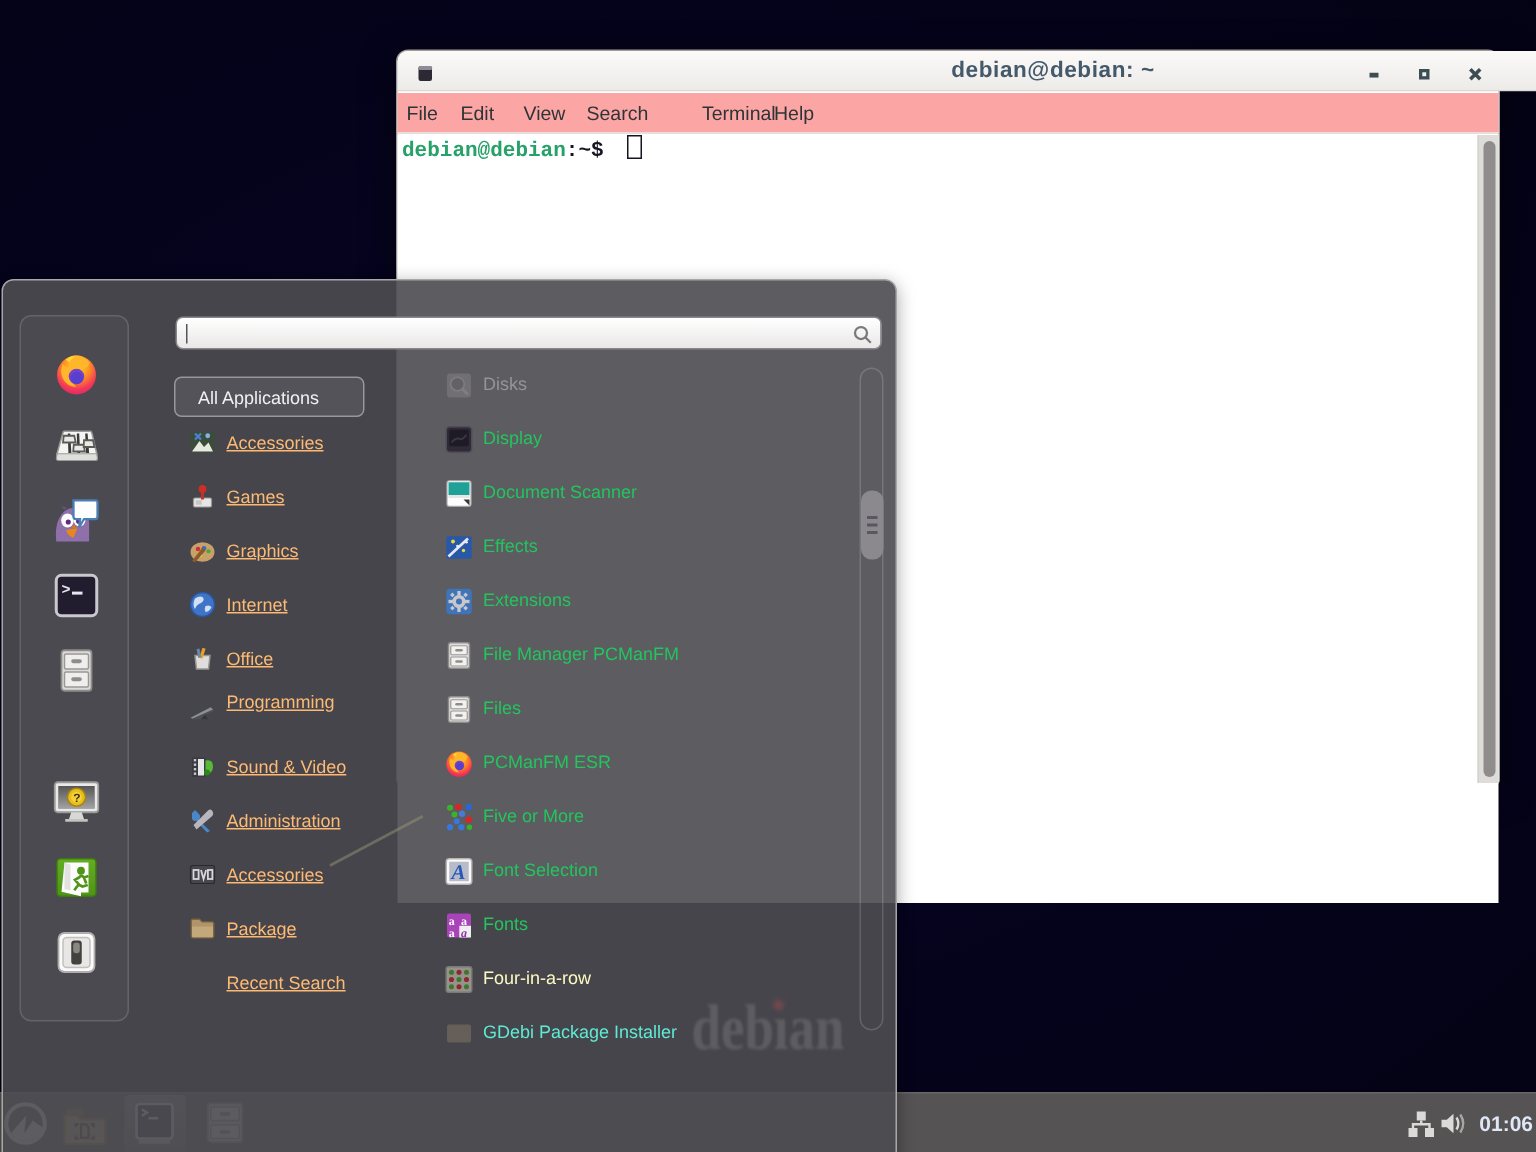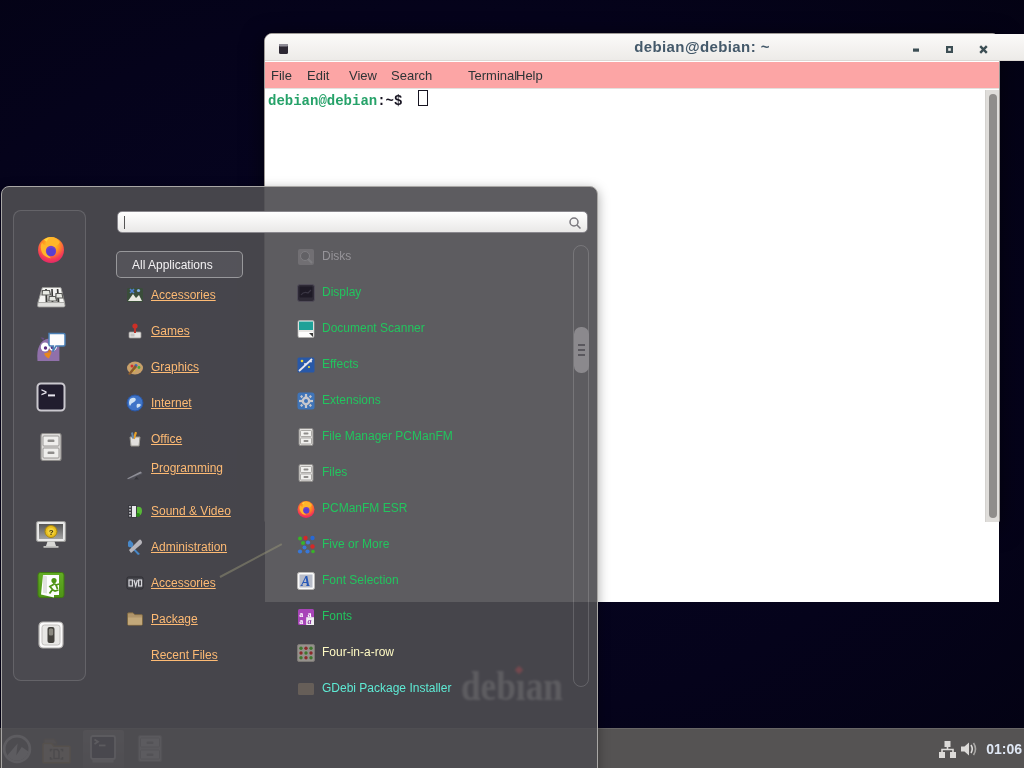--- a/index.html
+++ b/index.html
@@ -215,21 +215,21 @@
         <rect x="3" y="6" width="3.4" height="6" fill="none" stroke="#d8d8dc" stroke-width="1.2"></rect>
         <path d="M8 6 L9.7 12 L11.4 6" fill="none" stroke="#d8d8dc" stroke-width="1.2"></path>
         <rect x="12.6" y="6" width="3" height="6" fill="none" stroke="#d8d8dc" stroke-width="1.2"></rect>
       </svg>
     <span class="cat" style="top:389px">Accessories</span>
     <svg class="cicon" style="top:423px" viewBox="0 0 18 18">
         <path d="M1.5 4 Q1.5 2.8 2.7 2.8 L7 2.8 L8.8 4.6 L15.3 4.6 Q16.5 4.6 16.5 5.8 L16.5 14 Q16.5 15.2 15.3 15.2 L2.7 15.2 Q1.5 15.2 1.5 14 Z" fill="#b0956a" stroke="#7a6540" stroke-width="0.9"></path>
         <path d="M2 7.6 L16 7.6 L16 14.4 Q16 14.8 15.5 14.8 L2.5 14.8 Q2 14.8 2 14.4 Z" fill="#c2a87a"></path>
       </svg>
     <span class="cat" style="top:425px">Package</span>
-    <span class="cat" style="top:461px">Recent Files</span>
+    <span class="cat" style="top:461px">Recent Search</span>
   </div>
   <div class="abs" id="appcol">
     <svg class="aicon" style="top:60px;opacity:0.45" viewBox="0 0 20 20">
         <rect x="2" y="2" width="16" height="16" rx="2" fill="#8a888c"></rect>
         <circle cx="9" cy="9" r="4.5" fill="#6a686c" stroke="#a8a6aa" stroke-width="1"></circle>
         <path d="M12 12 L16 16" stroke="#a8a6aa" stroke-width="2"></path>
       </svg>
     <span class="app" style="top:62px;color:#969499">Disks</span>
     <svg class="aicon" style="top:96px" viewBox="0 0 20 20">
         <rect x="1.5" y="1.5" width="17" height="17" rx="2.5" fill="#2e2a36" stroke="#504c58" stroke-width="1"></rect>

